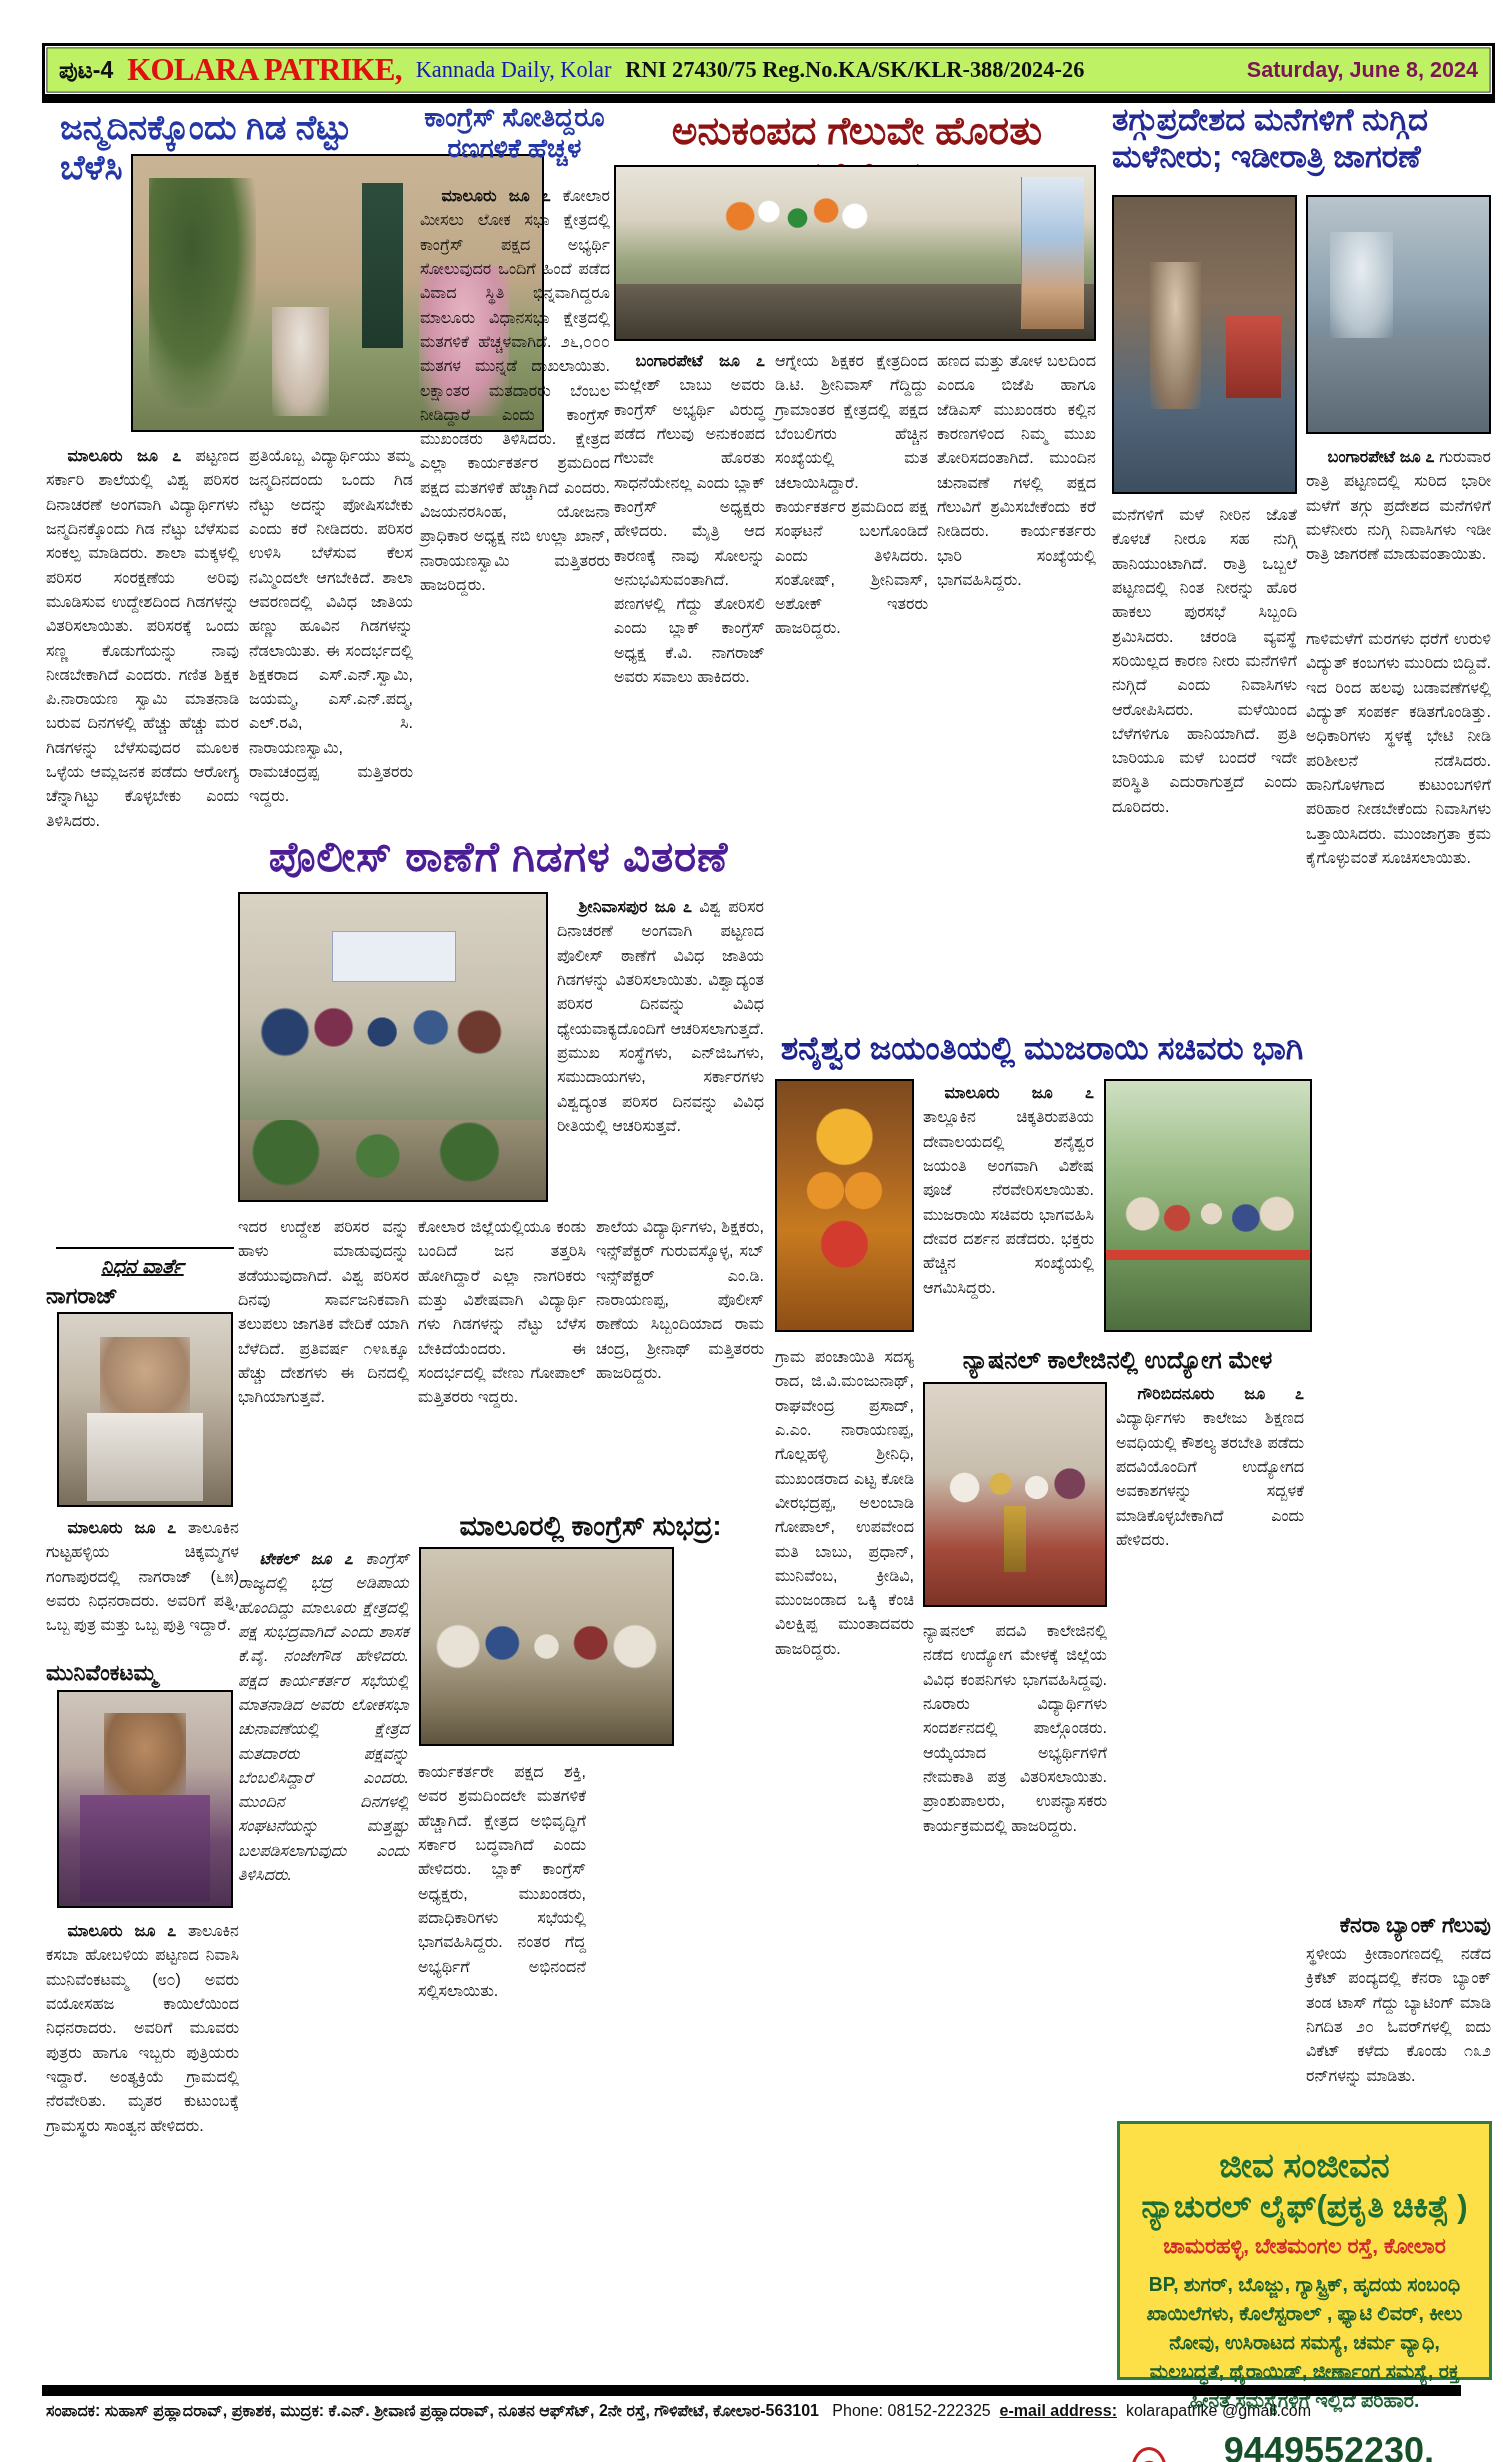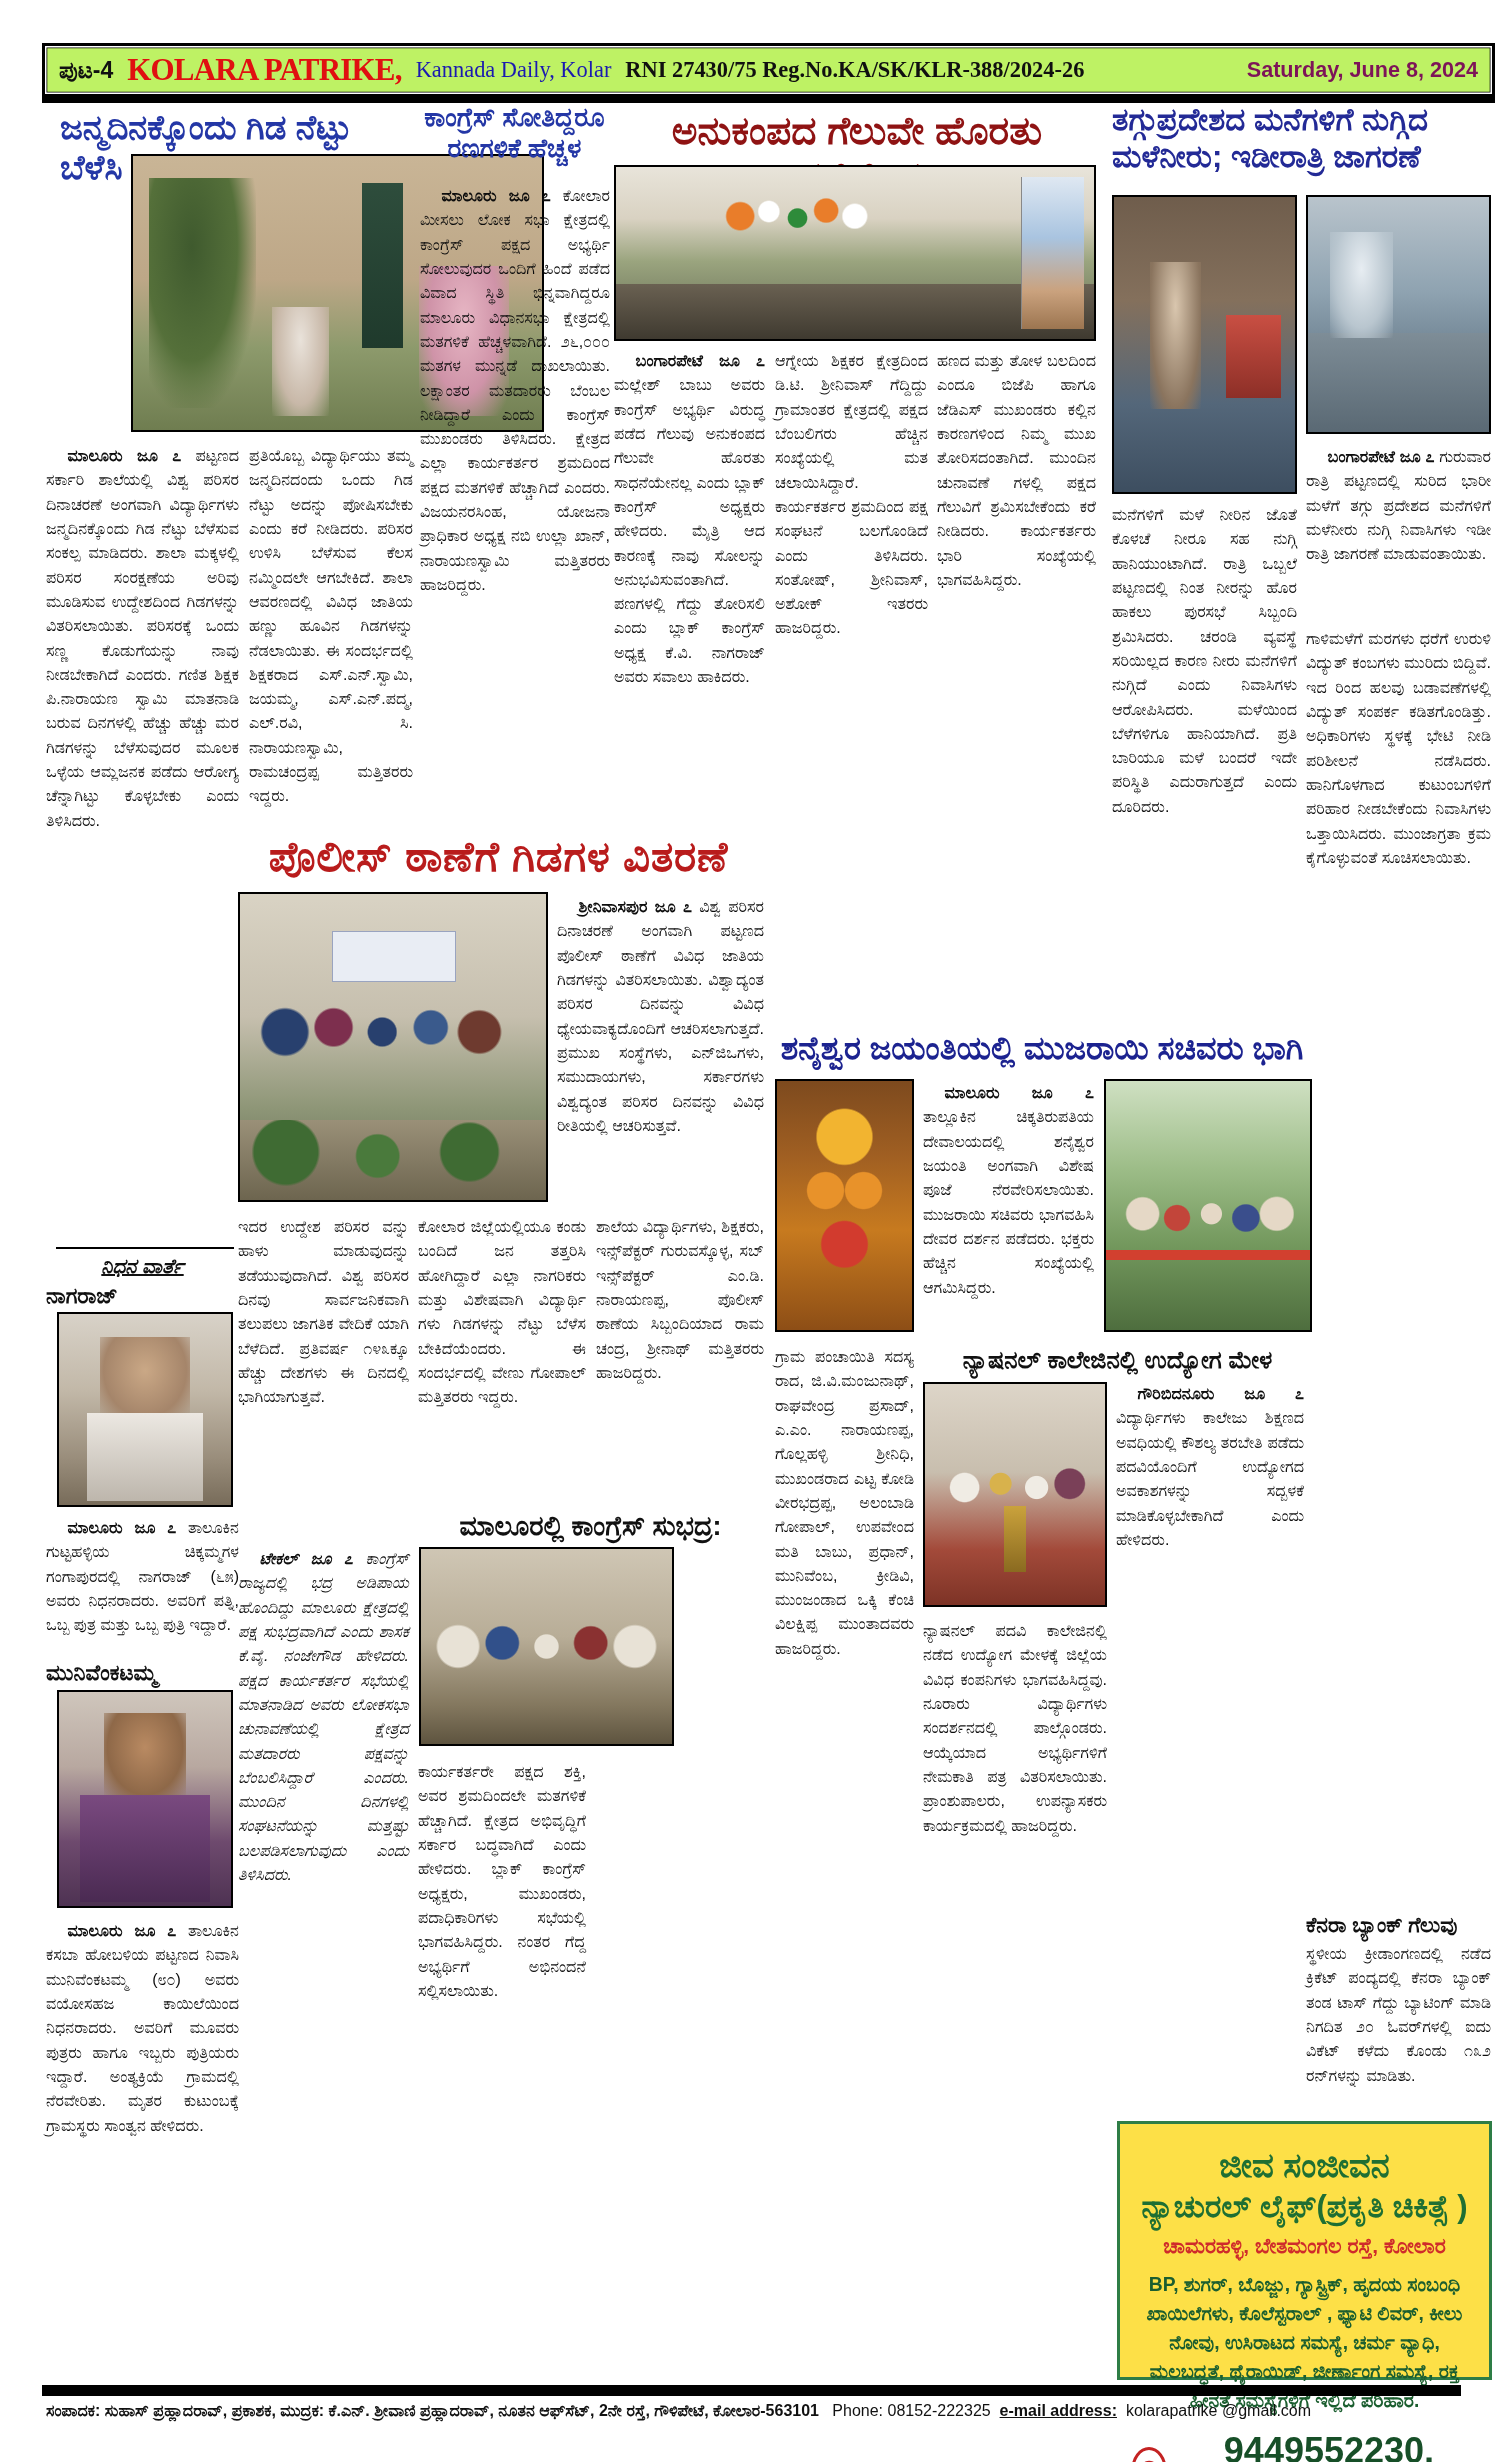--- a/index.html
+++ b/index.html
@@ -14,34 +14,34 @@
   .m-brand{font-family:"Liberation Serif","DejaVu Serif",serif;font-weight:bold;font-size:31px;color:#e01010;letter-spacing:-0.8px;white-space:nowrap;}
   .m-sub{font-family:"Liberation Serif","DejaVu Serif",serif;font-size:22.4px;color:#1a1ab0;white-space:nowrap;}
   .m-rni{font-family:"Liberation Serif","DejaVu Serif",serif;font-weight:bold;font-size:22.4px;color:#101010;white-space:nowrap;}
   .m-date{font-weight:bold;font-size:21.6px;color:#7d1458;margin-left:auto;white-space:nowrap;}
   
   .hl{font-weight:bold;line-height:1.18;text-align:center;}
   .hl-a{color:#2437a6;font-size:34px;text-align:left;}
   .hl-b{color:#2437a6;font-size:26px;}
   .hl-c{color:#8f1313;font-size:39px;}
   .hl-d{color:#232a96;font-size:31px;text-align:left;}
-  .hl-e{color:#b91c1c;font-size:42px;letter-spacing:0.8px;}
+  .hl-e{color:#4c1d95;font-size:42px;letter-spacing:0.8px;}
   .hl-f{color:#1c2390;font-size:32px;}
   .hl-g{color:#111;font-size:27px;}
   .hl-h{color:#111;font-size:24px;}
   
   .bt{font-size:16px;line-height:1.52;text-align:justify;color:#0d0d0d;word-break:break-word;}
   .bt p{margin:0 0 7.7px 0;text-indent:21.6px;}
   .dl{font-weight:bold;}
   
   .photo{border:2.3px solid #000;box-sizing:border-box;}
   
   .obit-label{font-weight:bold;font-size:20px;text-decoration:underline;text-align:center;font-style:italic;}
   .obit-name{font-weight:bold;font-size:21.6px;text-align:left;}
-  .subhead{font-weight:bold;font-size:21px;text-align:left;color:#111;}
+  .subhead{font-weight:bold;font-size:21px;text-align:right;color:#111;}
   .rule{background:#000;}
   
   #adbox{border:3.1px solid #2e7d46;background:#fde047;box-sizing:border-box;text-align:center;padding:20px 10.8px 14px 10.8px;}
   .ad-t1{color:#1f6f33;font-weight:bold;font-size:34px;line-height:1.25;}
   .ad-t2{color:#1f6f33;font-weight:bold;font-size:31px;line-height:1.3;}
   .ad-addr{color:#cf2b2b;font-weight:bold;font-size:21px;margin-top:7.7px;}
   .ad-body{color:#1b5e2f;font-weight:bold;font-size:19.3px;line-height:1.5;margin-top:12.4px;text-align:center;}
   .ad-phone{color:#174f28;font-weight:bold;font-size:36px;margin-top:14px;display:flex;align-items:center;justify-content:center;gap:12.4px;}
   .ph-ic{display:inline-flex;align-items:center;justify-content:center;width:43px;height:43px;border:3.9px solid #c42222;border-radius:50%;color:#c42222;font-size:26px;font-weight:bold;}
   

